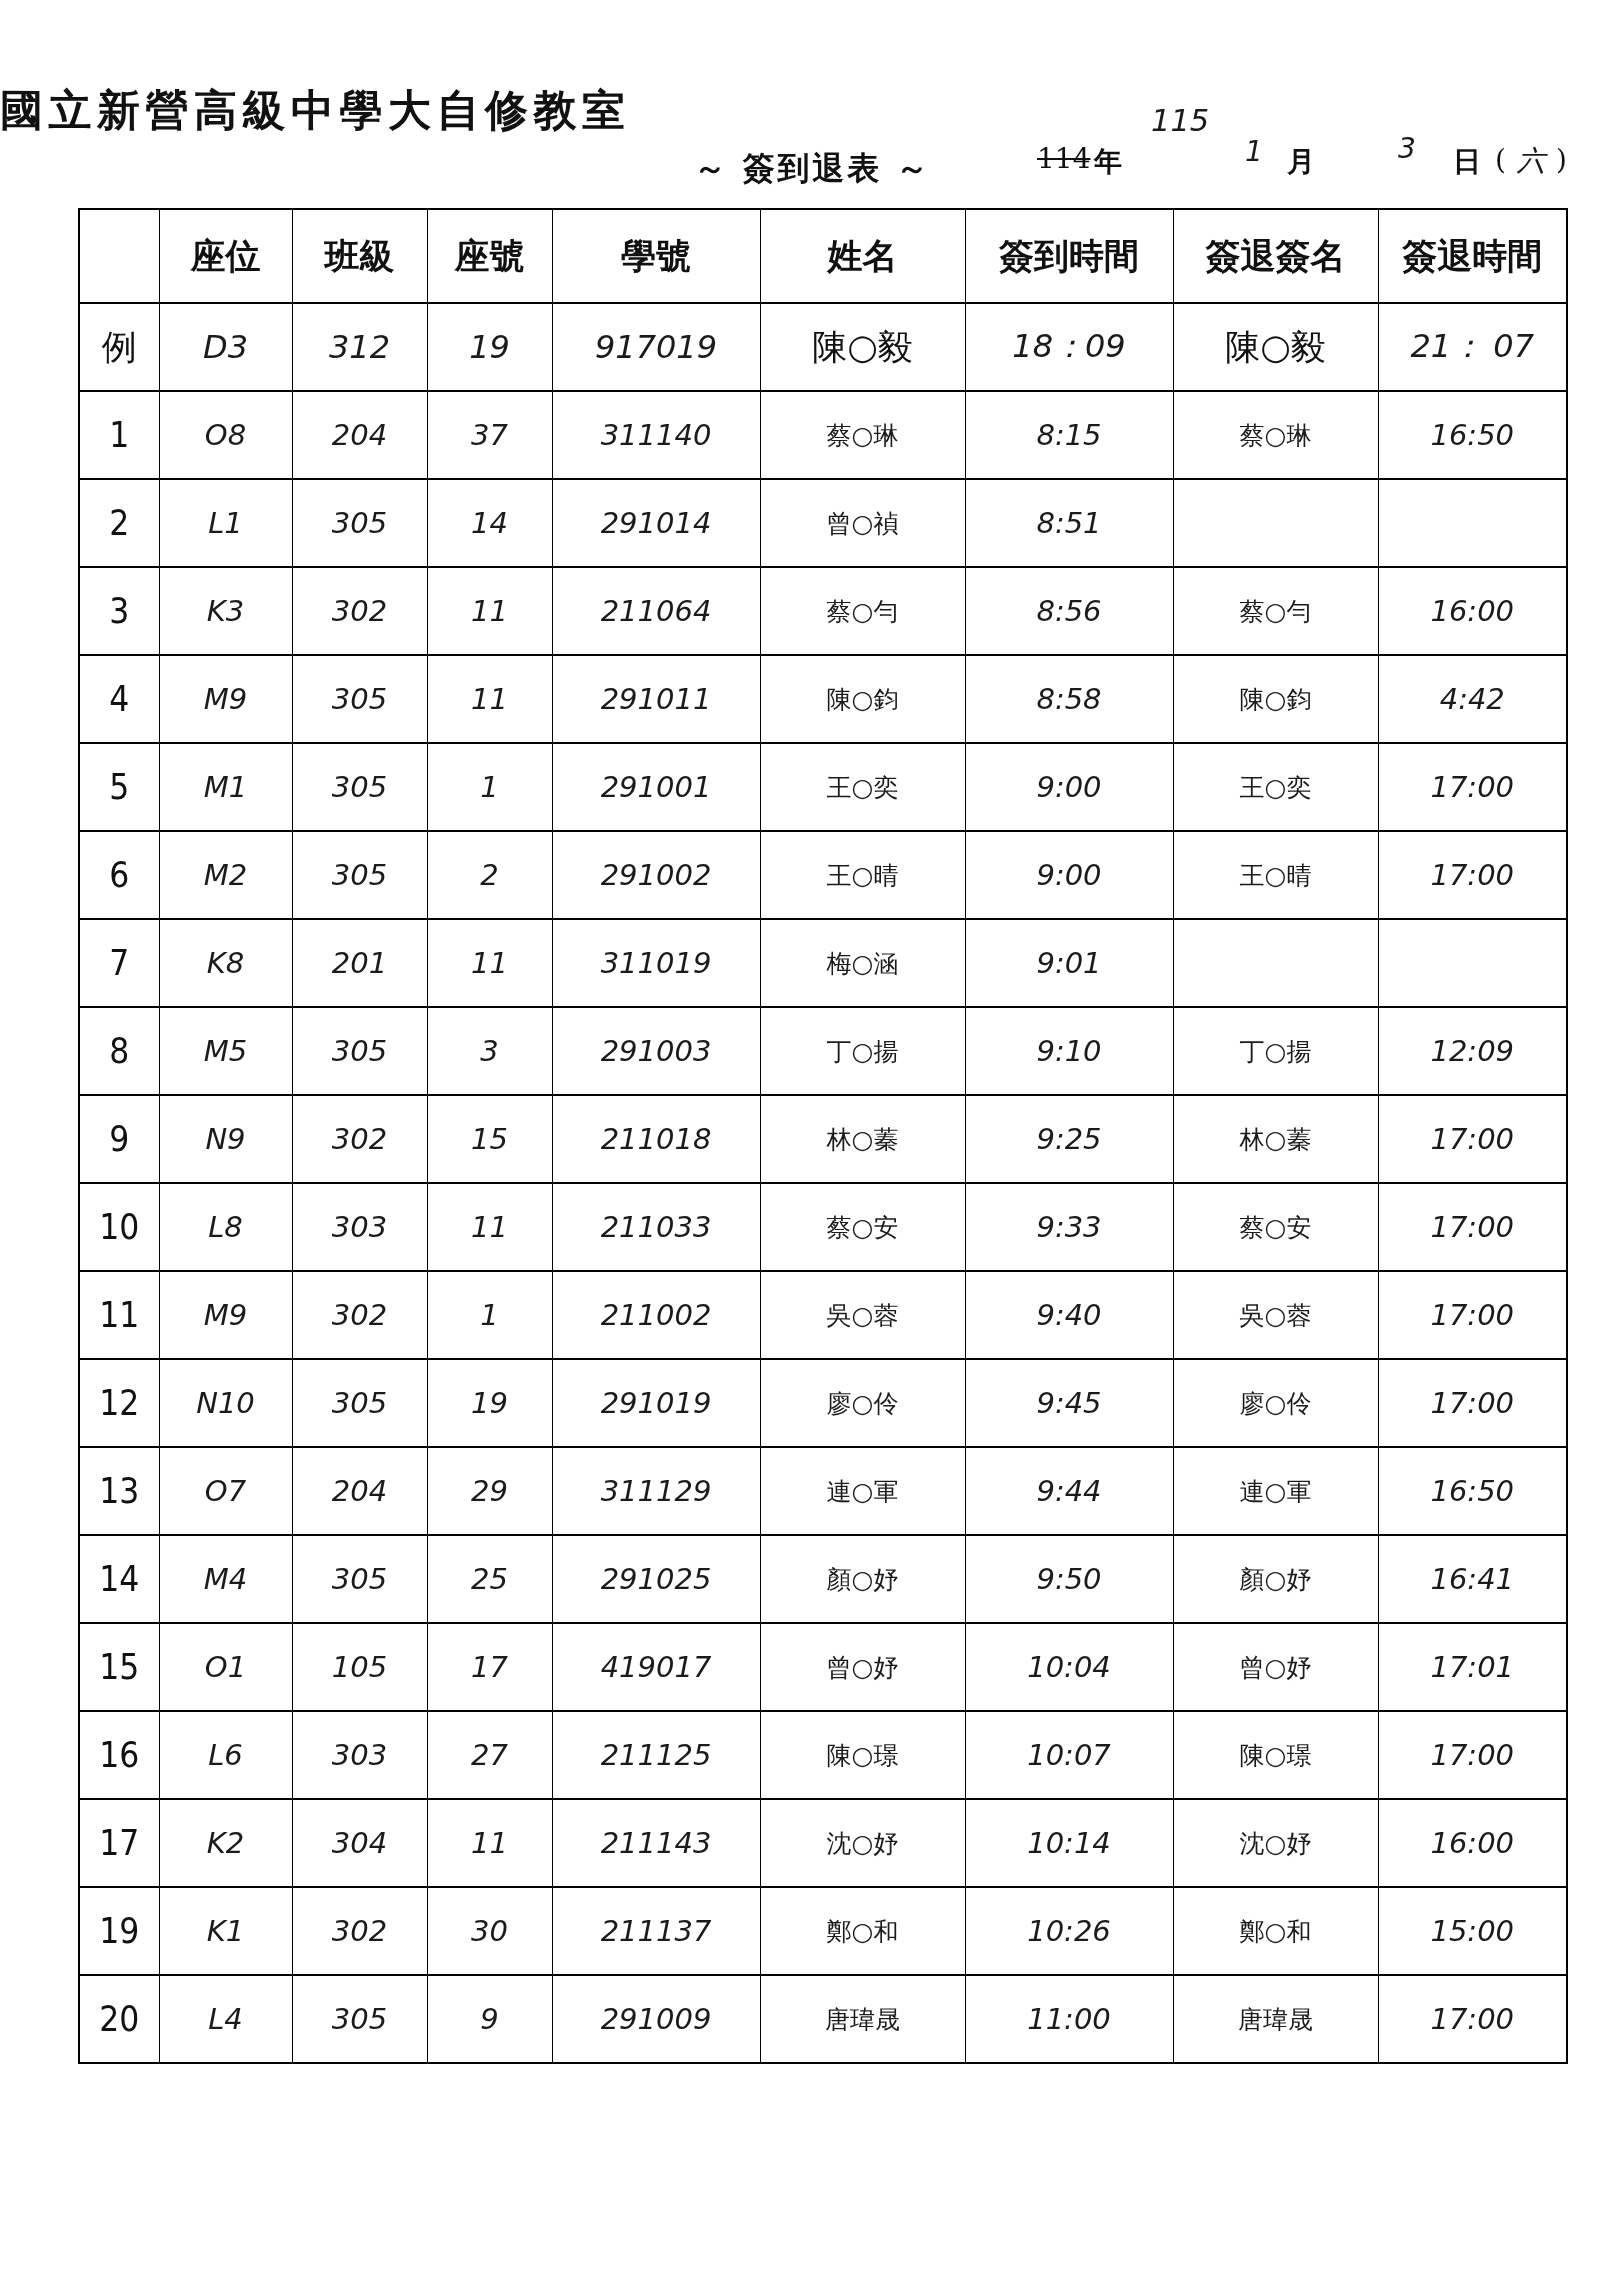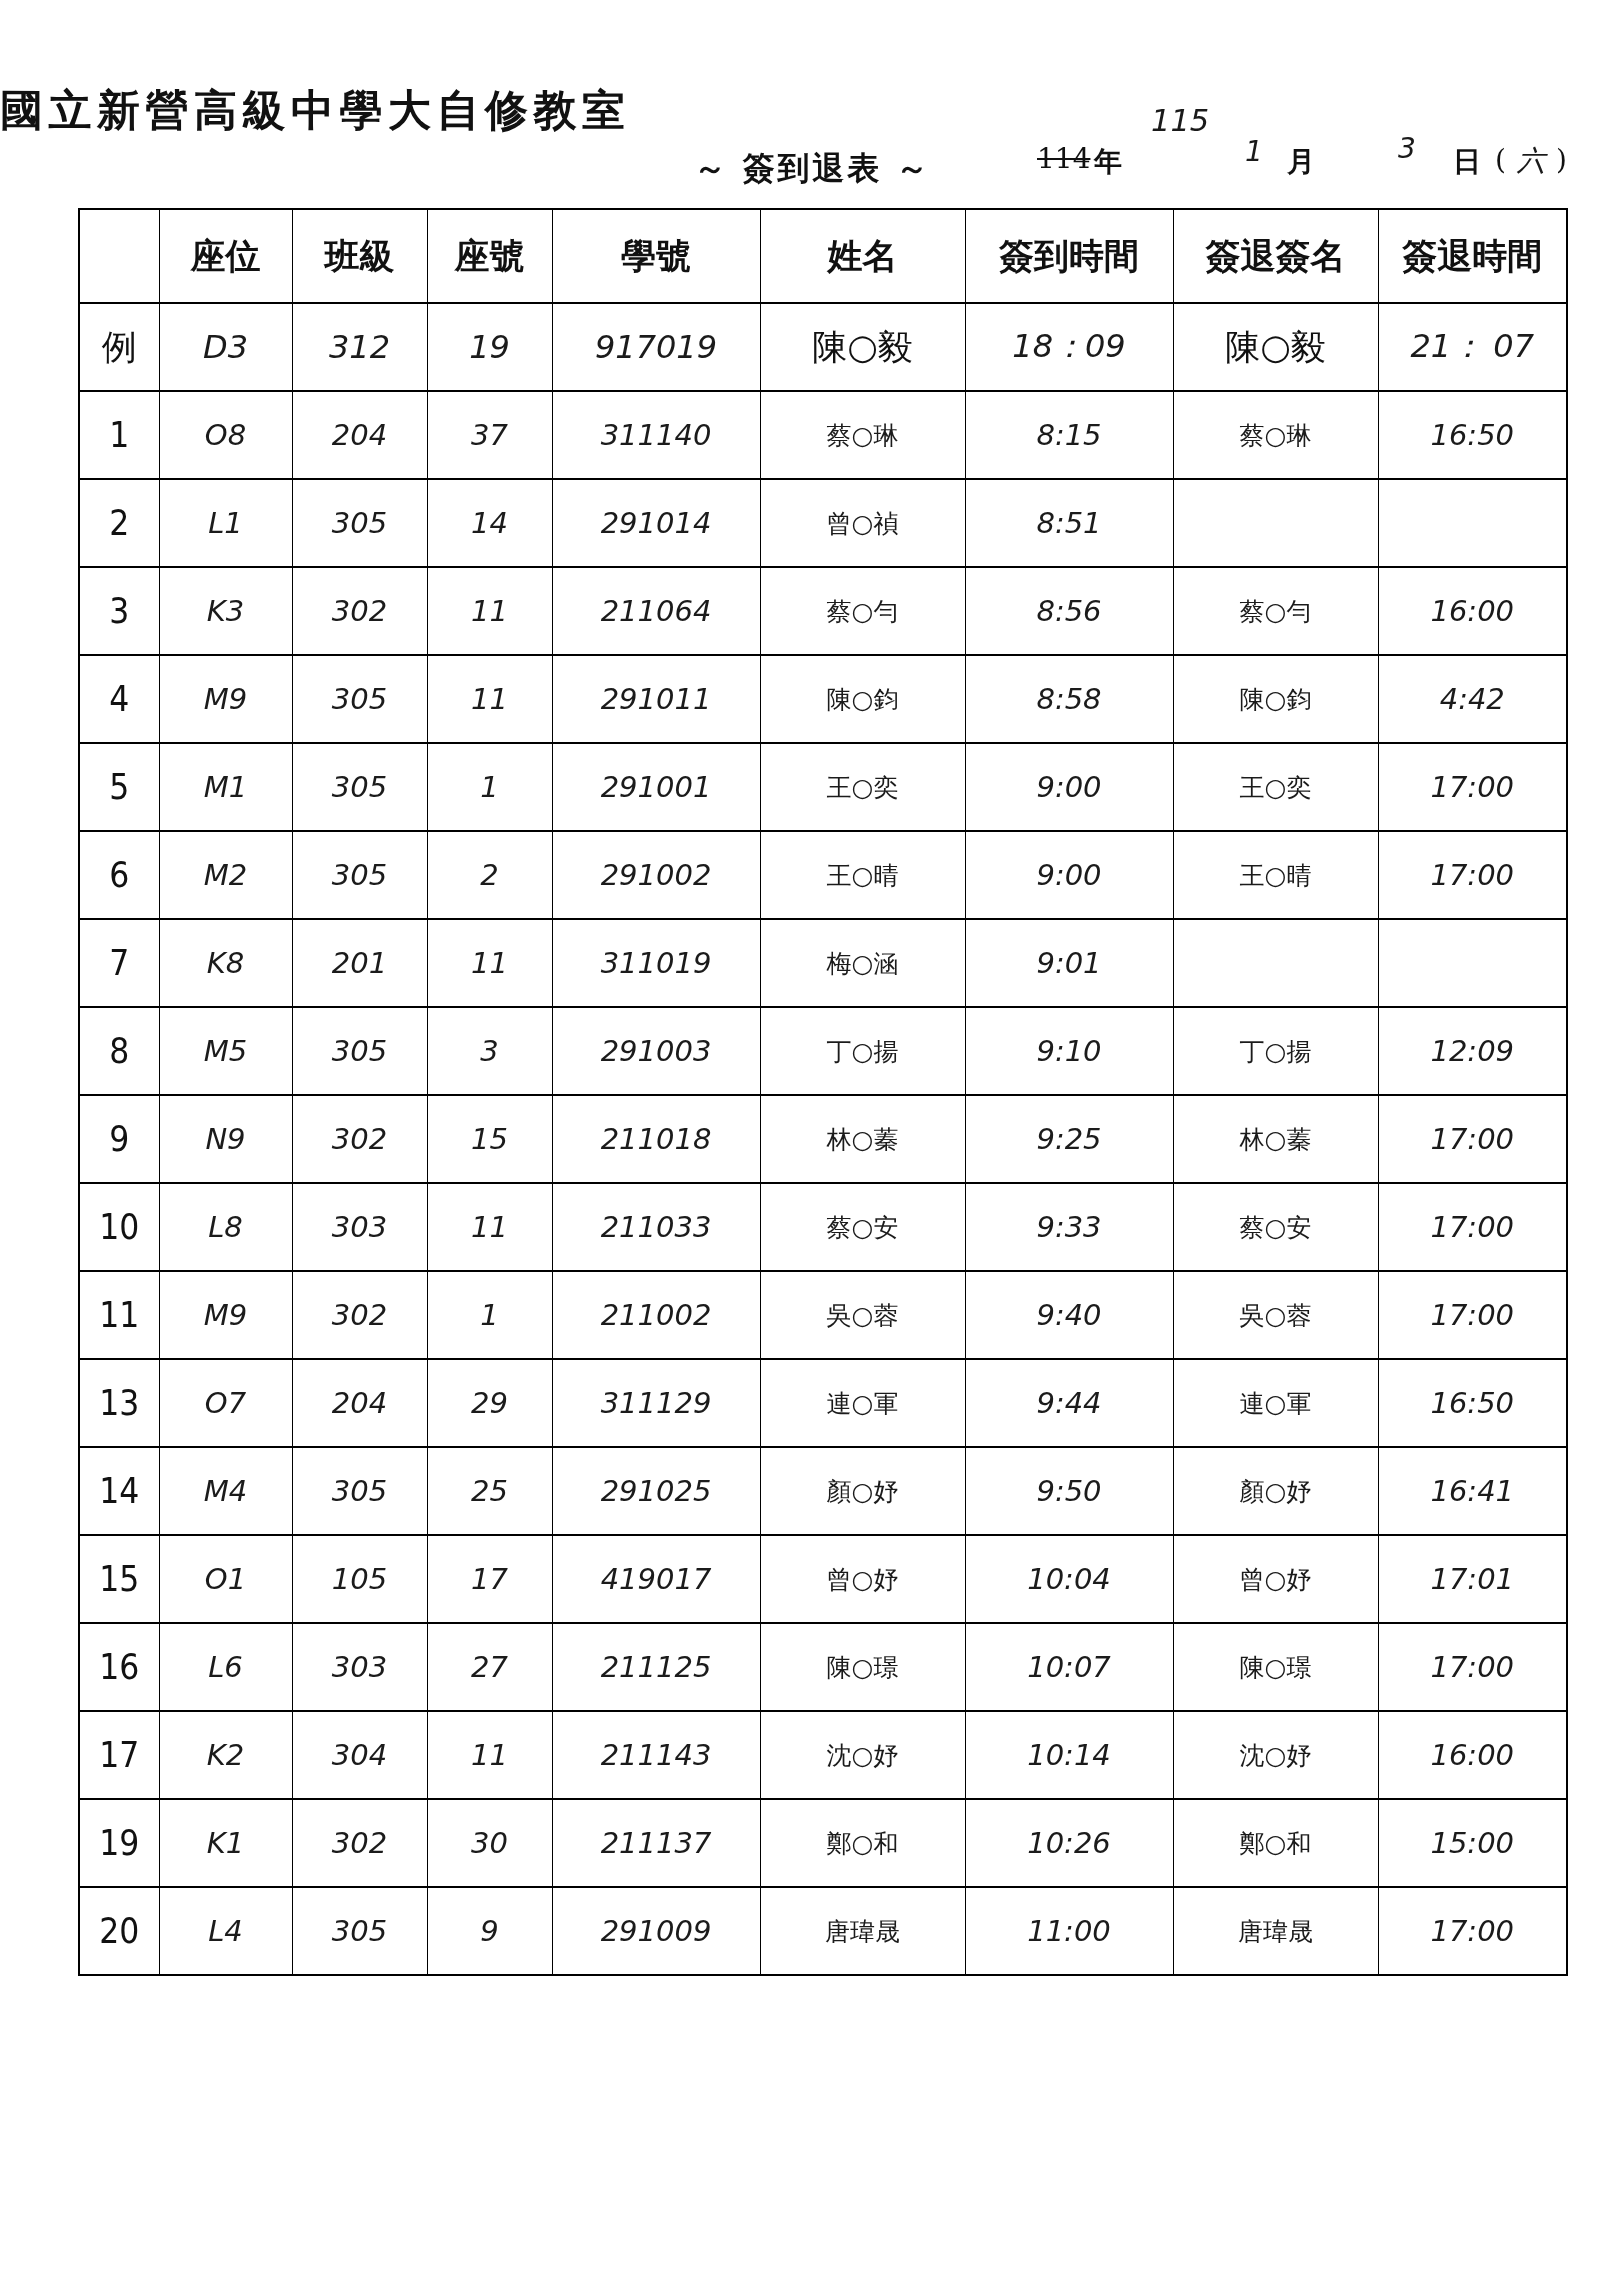--- a/index.html
+++ b/index.html
@@ -202,20 +202,31 @@
         <td class="hwcell">M9</td>
         <td class="hwcell">302</td>
         <td class="hwcell">1</td>
         <td class="hwcell">211002</td>
         <td class="hwcell name">吳○蓉</td>
         <td class="hwcell">9:40</td>
         <td class="hwcell name">吳○蓉</td>
         <td class="hwcell">17:00</td>
       </tr>
       <tr class="entry">
+        <td class="idx">12</td>
+        <td class="hwcell">N10</td>
+        <td class="hwcell">305</td>
+        <td class="hwcell">19</td>
+        <td class="hwcell">291019</td>
+        <td class="hwcell name">廖○伶</td>
+        <td class="hwcell">9:45</td>
+        <td class="hwcell name">廖○伶</td>
+        <td class="hwcell">17:00</td>
+      </tr>
+      <tr class="entry">
         <td class="idx">13</td>
         <td class="hwcell">O7</td>
         <td class="hwcell">204</td>
         <td class="hwcell">29</td>
         <td class="hwcell">311129</td>
         <td class="hwcell name">連○軍</td>
         <td class="hwcell">9:44</td>
         <td class="hwcell name">連○軍</td>
         <td class="hwcell">16:50</td>
       </tr>

